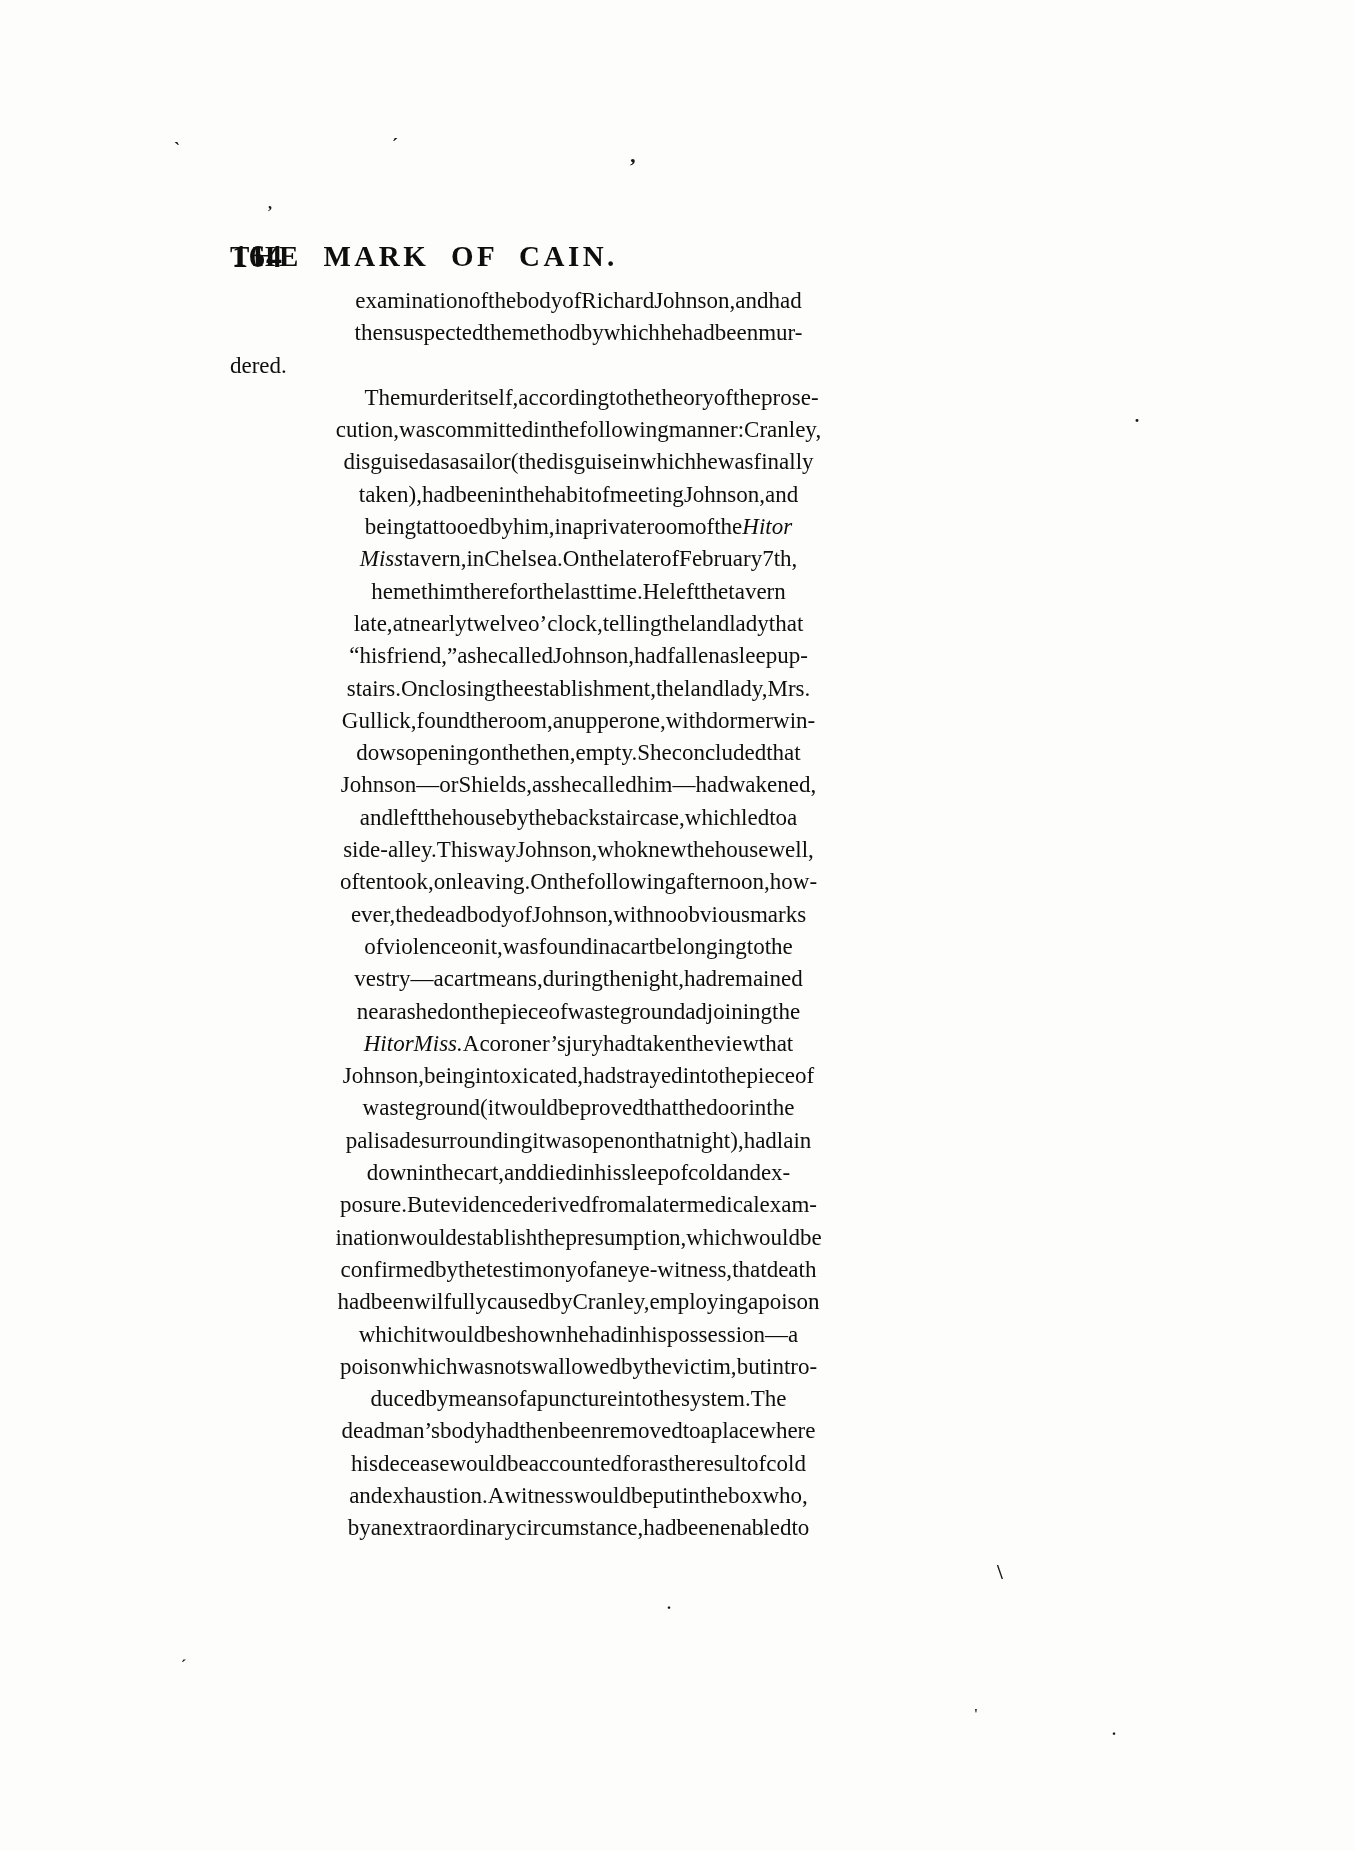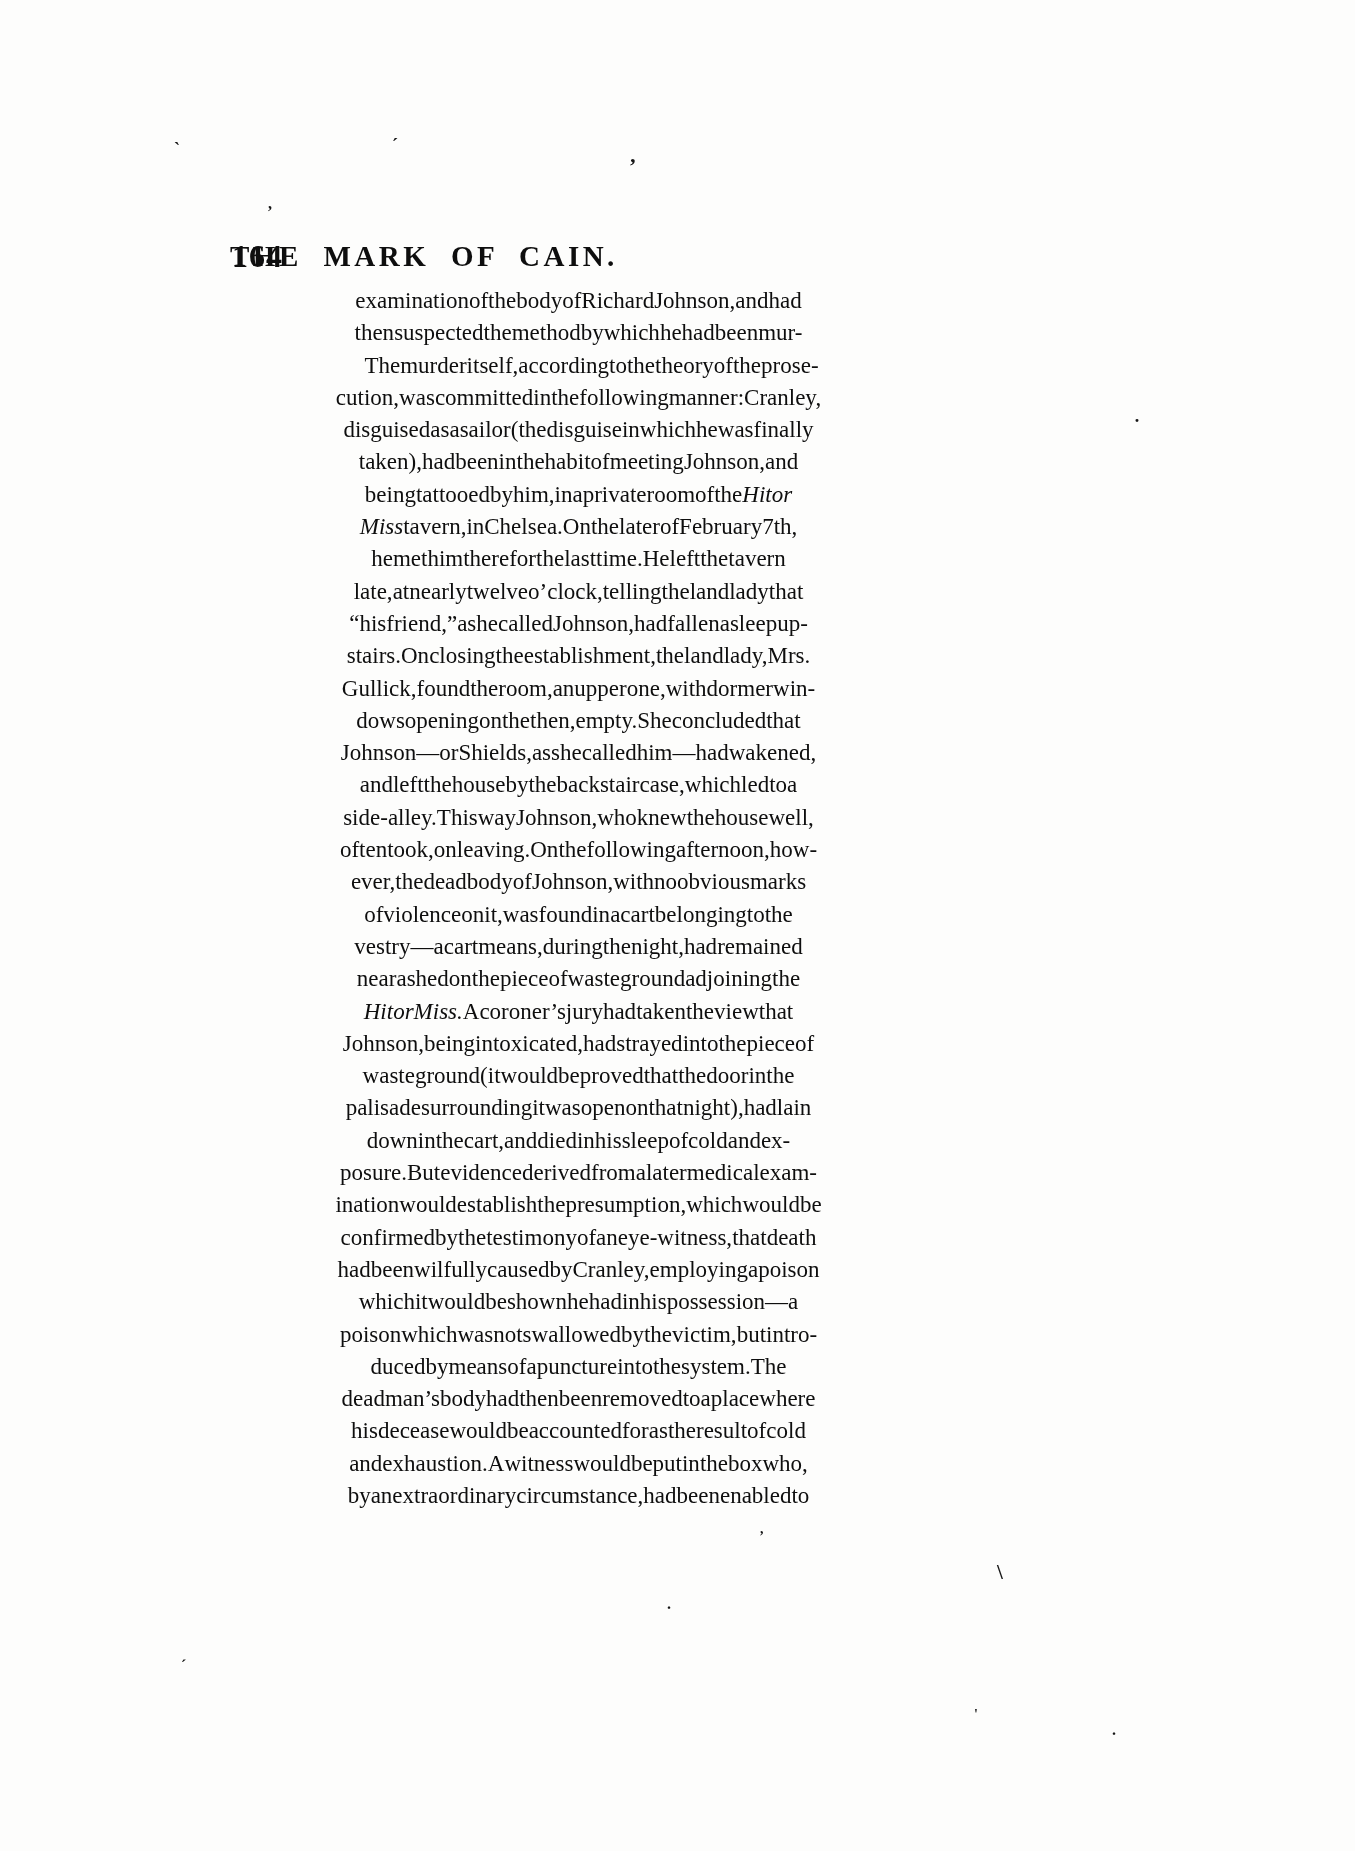--- a/index.html
+++ b/index.html
@@ -90,20 +90,23 @@
         <span>then</span>
         <span>suspected</span>
         <span>the</span>
         <span>method</span>
         <span>by</span>
         <span>which</span>
         <span>he</span>
         <span>had</span>
         <span>been</span>
         <span>mur-</span>
+      </div>
+      <div class="line no-justify">
+        <span>dered.</span>
       </div>
       <div class="line indent">
         <span>The</span>
         <span>murder</span>
         <span>itself,</span>
         <span>according</span>
         <span>to</span>
         <span>the</span>
         <span>theory</span>
         <span>of</span>

